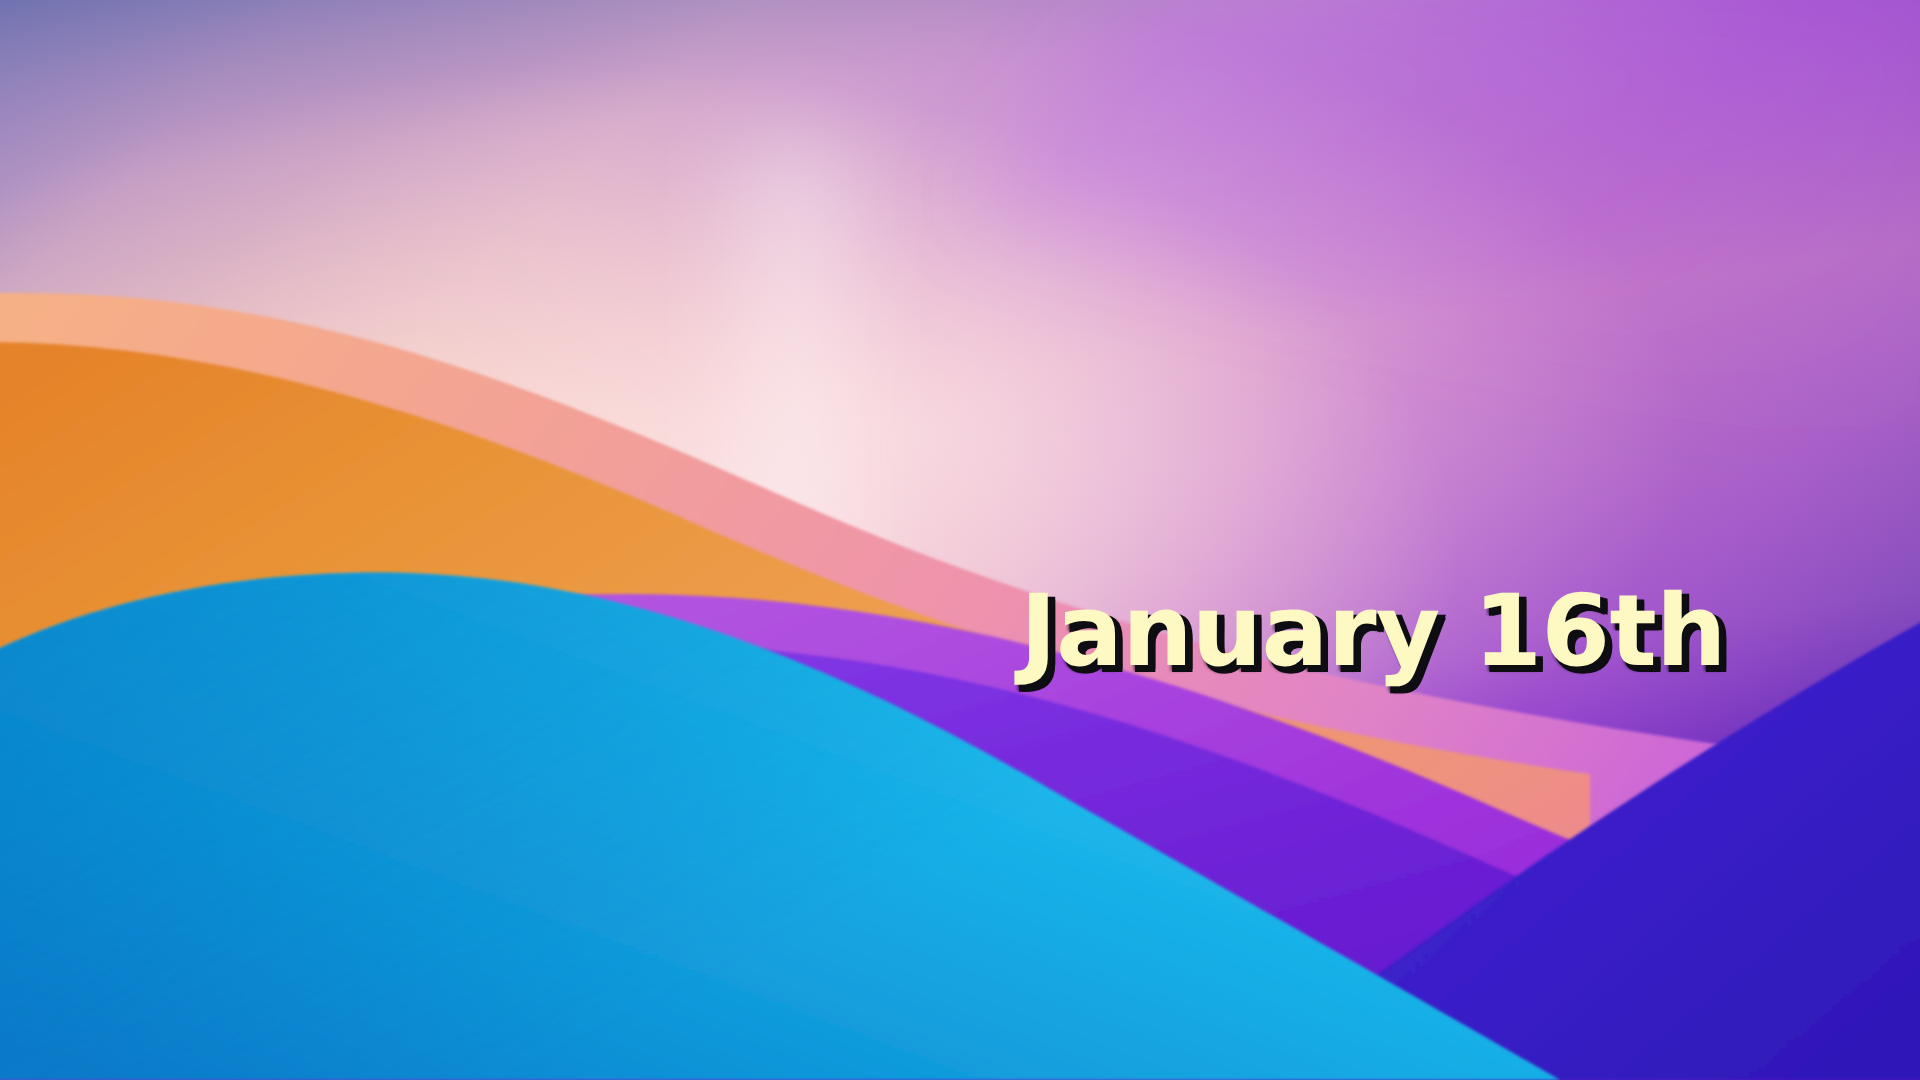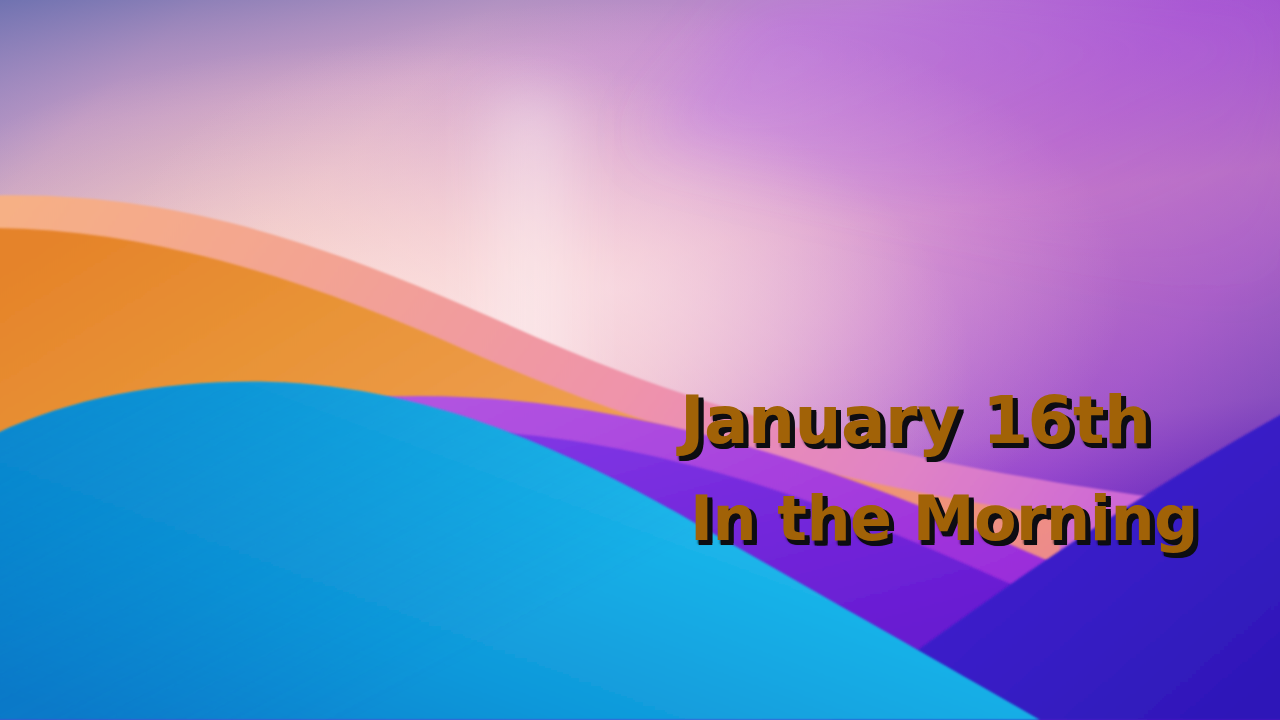--- a/index.html
+++ b/index.html
@@ -26,21 +26,21 @@
   }
   #overlay-text {
     position: absolute;
     left: 678px;
     top: 388px;
     width: 560px;
     z-index: 5;
     text-align: left;
   }
   .line {
-    color: #a16207;
+    color: #fef9c3;
     font-family: "DejaVu Sans", sans-serif;
     font-weight: bold;
     letter-spacing: -0.5px;
     line-height: 1.0;
     white-space: nowrap;
     text-shadow:
        4px 4px 0 #0d0d12,
        5px 5px 0 #0d0d12,
        3px 5px 0 #0d0d12,
        5px 3px 0 #0d0d12,
@@ -174,16 +174,15 @@
     <path filter="url(#fSoft)" d="M -20,530 C 110,478 250,436 400,430 C 600,424 790,486 970,566 C 1100,624 1210,670 1300,700 L 1300,760 L -20,760 Z" fill="url(#gPurpleMid)"></path>
 
     <path filter="url(#fSoft)" d="M 1300,404 C 1180,470 1060,548 960,620 C 900,662 860,692 830,720 L 1300,720 Z" fill="url(#gViolet)"></path>
 
     <path filter="url(#fSoft)" d="M -20,442 C 60,400 160,380 268,382 C 420,386 560,444 700,526 C 830,600 950,668 1040,720 L -20,720 Z" fill="url(#gCyan)"></path>
     <path filter="url(#fSoft)" d="M -20,442 C 60,400 160,380 268,382 C 420,386 560,444 700,526 C 830,600 950,668 1040,720 L -20,720 Z" fill="url(#gCyanShade)"></path>
   </svg>
 
   <div id="overlay-text">
     <div class="line line-date">January 16th</div>
-    <div class="line line-daypart">In the Morning</div>
   </div>
 
 </div>
 
 </body></html>

